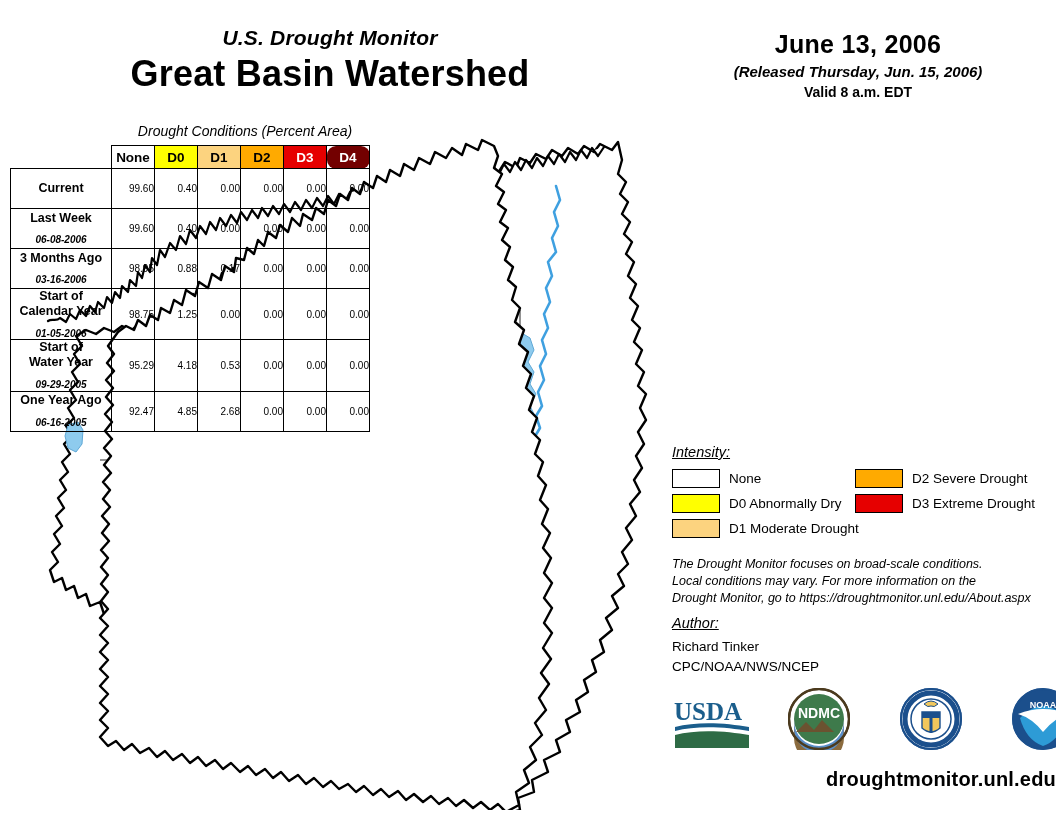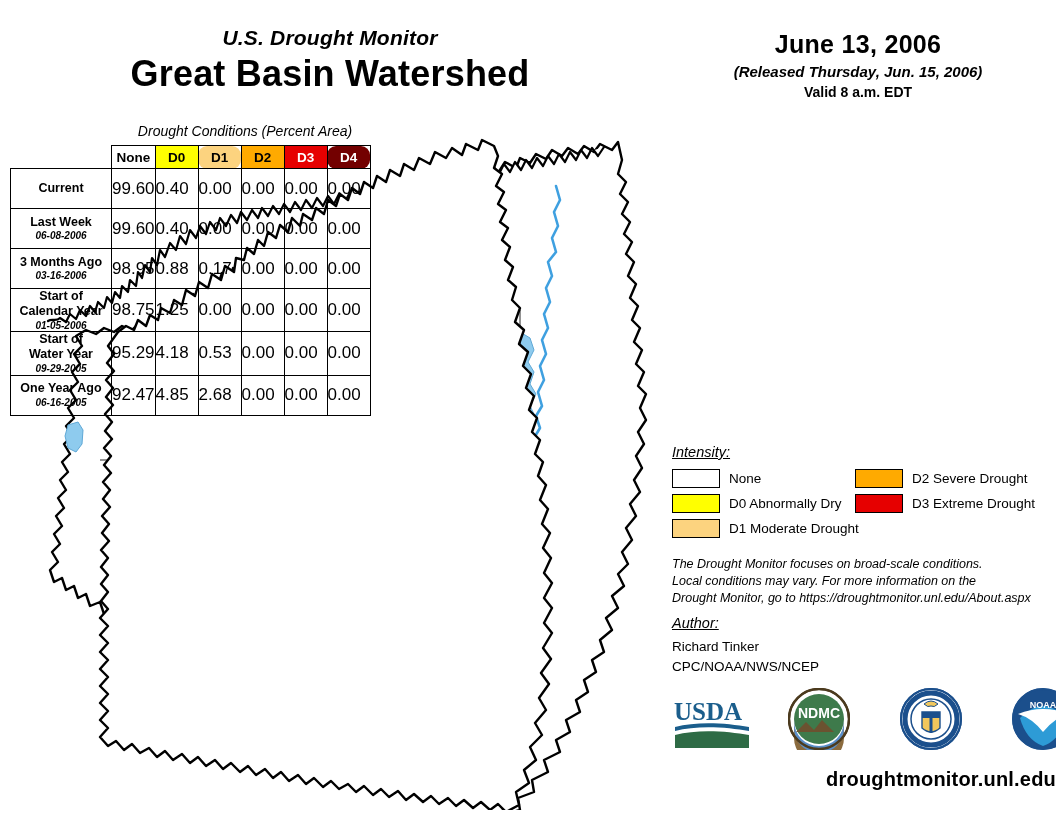--- a/index.html
+++ b/index.html
@@ -29,28 +29,28 @@
     font-size:14px;font-style:italic;}
 
   
   #dm-table{position:absolute;left:10px;top:145px;border-collapse:collapse;}
   #dm-table td,#dm-table th{border:1px solid #000;padding:0;}
   .hdr-blank{border:none !important;width:100px;}
   .hdr-cell{width:42px;height:22px;text-align:center;font-size:13.5px;font-weight:bold;
     border:1.6px solid #000 !important;}
   .hdr-none{background:#ffffff;color:#000;}
   .hdr-d0{background:#FFFF00;color:#000;}
-  .hdr-d1{background:#FCD37F;color:#000;border-radius:9px;}
+  .hdr-d1{background:#FCD37F;color:#000;}
   .hdr-d2{background:#FFAA00;color:#000;}
   .hdr-d3{background:#E60000;color:#ffffff;}
   .hdr-d4{background:#730000;color:#ffffff;border-radius:9px;}
   .row-label{width:100px;text-align:center;font-size:12.5px;font-weight:bold;
     line-height:1.18;padding:4px 2px;border:1.6px solid #000 !important;}
-  .row-label .sub{font-size:10px;font-style:italic;font-weight:bold;display:block;margin-top:1px;}
-  .val-cell{width:42px;text-align:left;font-size:17px;border:1px solid #000 !important;}
+  .row-label .sub{font-size:10px;font-style:italic;font-weight:bold;display:block;margin-top:9px;}
+  .val-cell{width:42px;text-align:right;font-size:10px;border:1px solid #000 !important;}
   .tbl-row{height:40px;}
 
   
   #intensity-head{position:absolute;left:672px;top:444px;font-size:14.5px;font-style:italic;
     text-decoration:underline;}
   #legend{position:absolute;left:672px;top:466px;width:376px;}
   .leg-col{position:absolute;top:0;}
   .leg-left{left:0;}
   .leg-right{left:183px;}
   .leg-row{display:flex;align-items:center;height:25px;margin-bottom:0px;}

